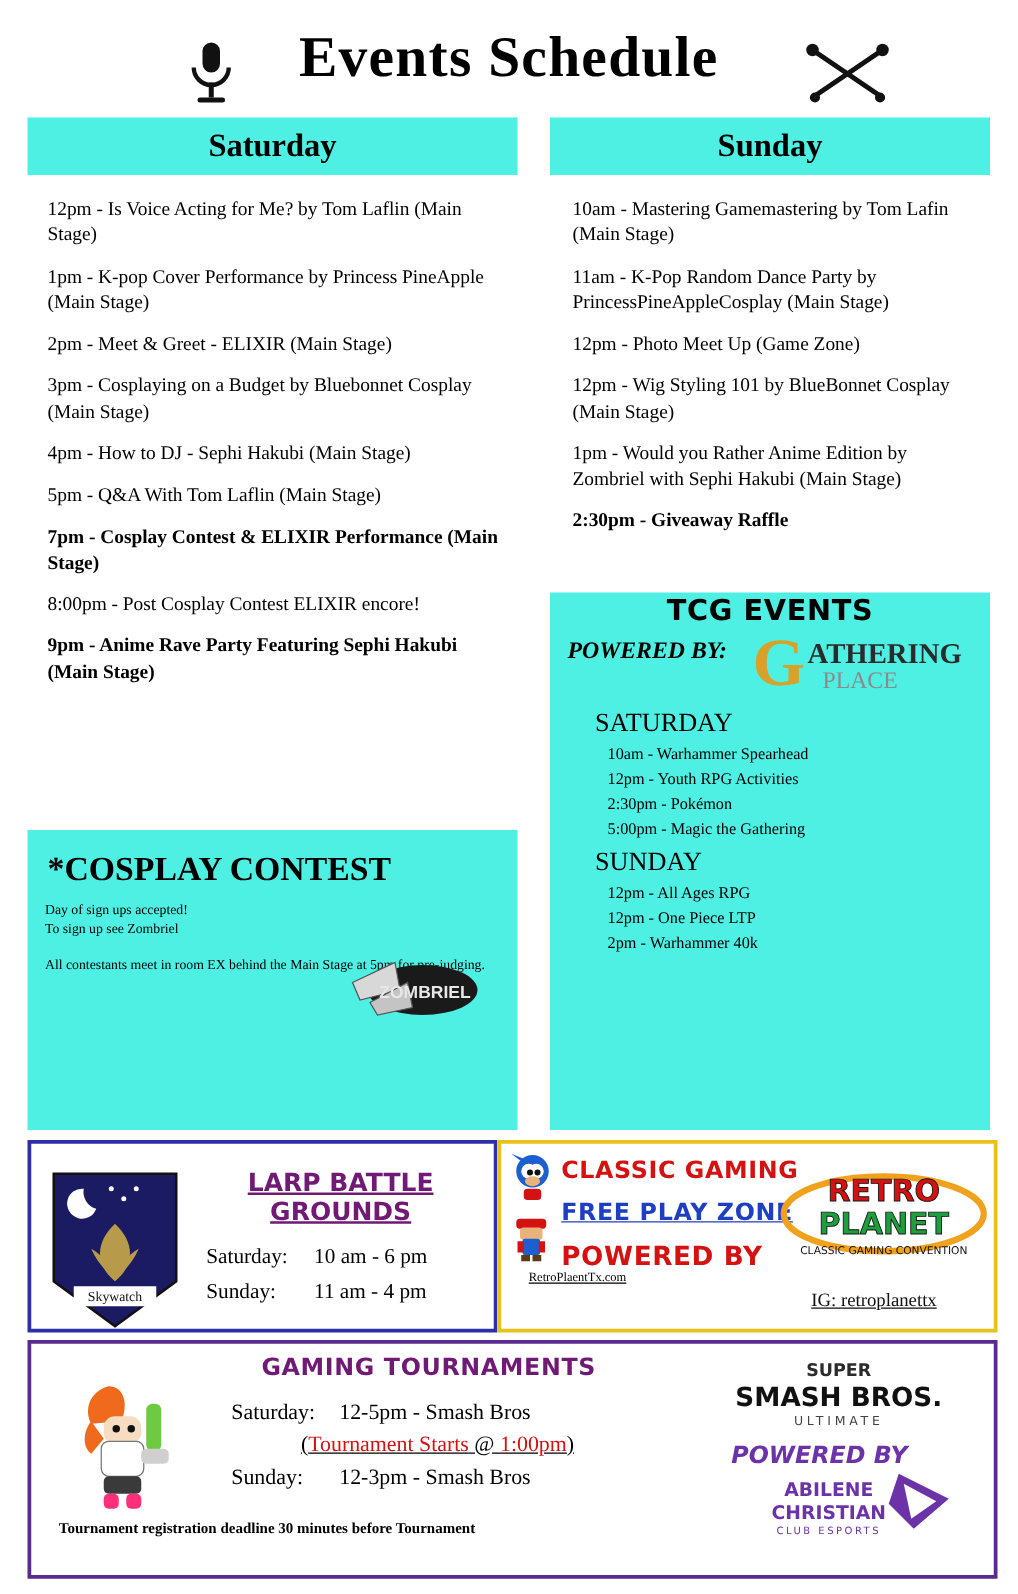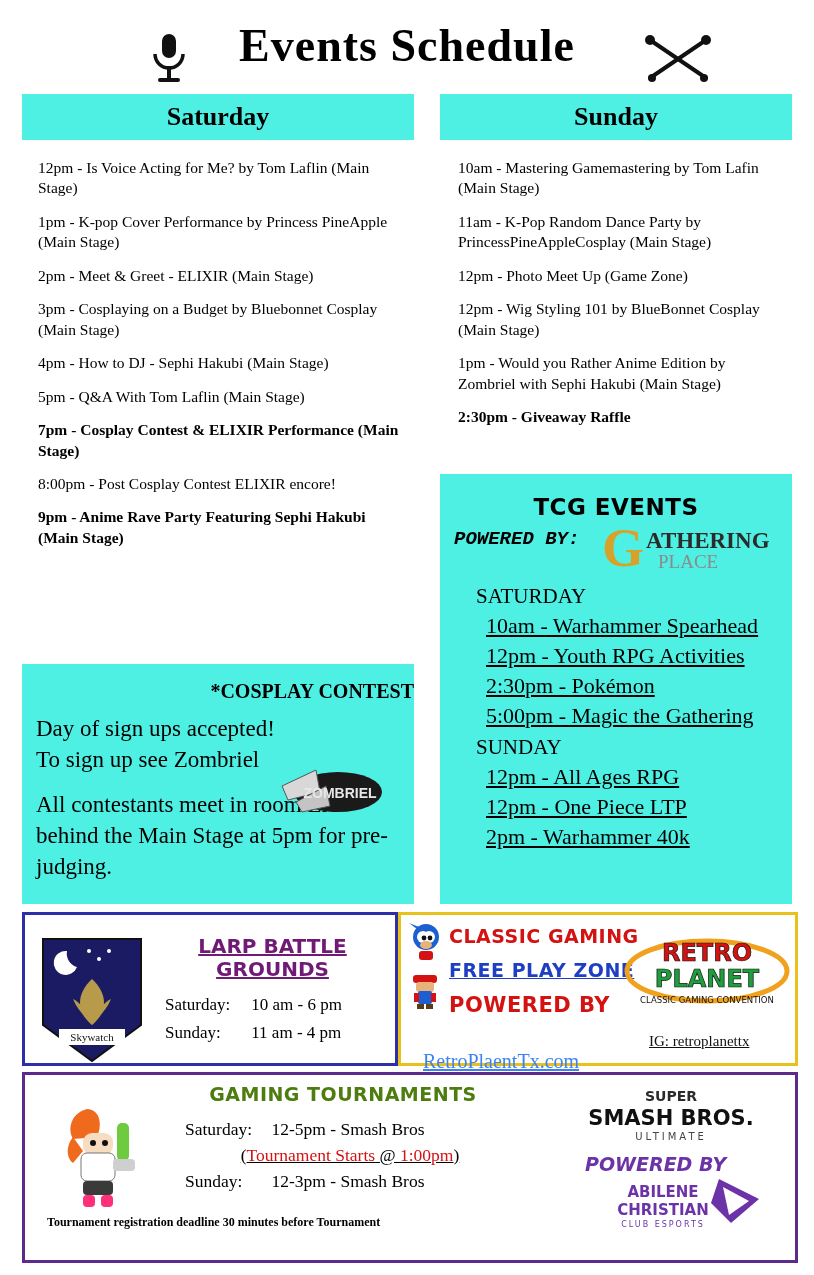--- a/index.html
+++ b/index.html
@@ -38,43 +38,43 @@
   .events .ev.bold{font-weight:bold;}
   .col-sat .events .ev{padding-left:8px;}
   .col-sun .events .ev{padding-left:10px;}
 
   
   .cosplay-box{
     position:absolute;left:22px;top:664px;width:392px;height:240px;
     background:#4ff0e4;
   }
   .cosplay-box h2{
-    margin:0;padding:16px 0 10px 16px;text-align:right;
-    font-size:20px;font-weight:bold;letter-spacing:0px;
-  }
-  .cosplay-box p{margin:0 0 14px 0;padding:0 14px;font-size:23px;line-height:1.35;}
+    margin:0;padding:16px 0 10px 16px;text-align:left;
+    font-size:27px;font-weight:bold;letter-spacing:0px;
+  }
+  .cosplay-box p{margin:0 0 14px 0;padding:0 14px;font-size:11px;line-height:1.35;}
   .zombriel-logo{
     position:absolute;right:18px;top:92px;width:120px;height:66px;
   }
 
   
   .tcg-box{
     position:absolute;left:440px;top:474px;width:352px;height:430px;
     background:#4ff0e4;
   }
   .tcg-title{text-align:center;font-size:23px;font-weight:bold;
-    font-family:"DejaVu Sans", sans-serif;padding-top:20px;letter-spacing:.5px;}
+    font-family:"DejaVu Sans", sans-serif;padding-top:2px;letter-spacing:.5px;}
   .powered-row{position:relative;height:60px;}
   .powered-by{
     position:absolute;left:14px;top:8px;font-style:italic;font-weight:bold;
-    font-size:19px;font-family:Liberation Mono, monospace;
+    font-size:19px;font-family:Liberation Serif, serif;
   }
   .gp-logo{position:absolute;left:160px;top:-2px;width:190px;height:62px;}
   .tcg-day{font-size:21px;padding:4px 0 2px 36px;}
-  .tcg-item{font-size:22px;padding:2px 0 2px 46px;text-decoration:underline;}
+  .tcg-item{font-size:13px;padding:2px 0 2px 46px;}
 
   
   .larp-box{
     position:absolute;left:22px;top:912px;width:370px;height:148px;
     border:3px solid #2e2ea8;background:#fff;
   }
   .shywatch{position:absolute;left:12px;top:22px;width:110px;height:126px;}
   .larp-title{
     position:absolute;left:140px;top:20px;width:215px;text-align:center;
     font-size:20px;font-weight:bold;color:#701a75;
@@ -100,33 +100,33 @@
   .free-play{
     position:absolute;left:48px;top:44px;font-size:19px;font-weight:bold;
     color:#1e3fc4;font-family:"DejaVu Sans", sans-serif;letter-spacing:.5px;
     text-decoration:underline;
   }
   .retro-powered{
     position:absolute;left:48px;top:78px;font-size:21px;font-weight:bold;
     color:#d41212;font-family:"DejaVu Sans", sans-serif;letter-spacing:.5px;
   }
   .retro-logo{position:absolute;left:222px;top:12px;width:168px;height:88px;}
-  .retro-url{position:absolute;left:22px;top:135px;font-size:20px;
-    text-decoration:underline;color:#3b82f6;}
+  .retro-url{position:absolute;left:22px;top:102px;font-size:10px;
+    text-decoration:underline;color:#000000;}
   .retro-ig{position:absolute;left:248px;top:118px;font-size:15px;
     text-decoration:underline;color:#111;}
 
   
   .tourn-box{
     position:absolute;left:22px;top:1072px;width:770px;height:185px;
     border:3px solid #5b2a8c;background:#fff;
   }
   .tourn-title{
     position:absolute;left:168px;top:8px;width:300px;text-align:center;
-    font-size:19px;font-weight:bold;color:#4d7c0f;
+    font-size:19px;font-weight:bold;color:#701a75;
     font-family:"DejaVu Sans", sans-serif;letter-spacing:.5px;
   }
   .inkling{position:absolute;left:28px;top:28px;width:118px;height:112px;}
   .tourn-line{position:absolute;left:160px;font-size:17.5px;}
   .tl1{top:44px;}
   .tl2{top:70px;text-align:center;width:330px;text-decoration:underline;}
   .tl3{top:96px;}
   .tourn-line .lbl{display:inline-block;width:82px;}
   .red{color:#d41212;}
   .tourn-deadline{

